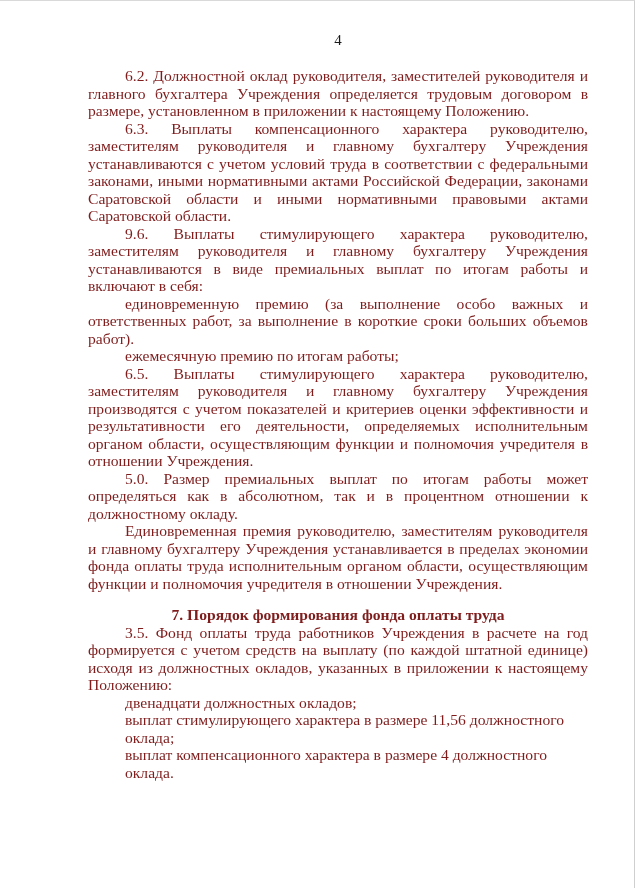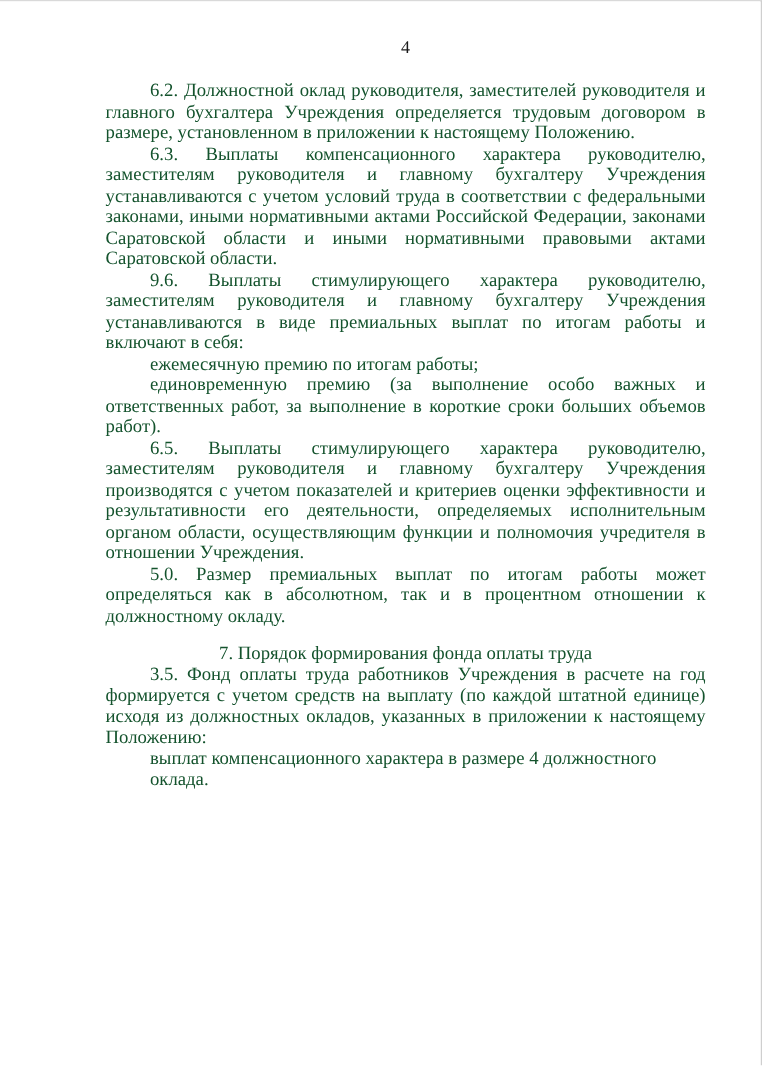--- a/index.html
+++ b/index.html
@@ -35,21 +35,21 @@
     color: #1a1a1a;
   }
   .content {
     position: absolute;
     left: 88px;
     top: 66px;
     width: 500px;
     font-family: "Liberation Serif", "DejaVu Serif", serif;
     font-size: 15.6px;
     line-height: 17.5px;
-    color: #14532d;
+    color: #7f1d1d;
   }
   .p {
     margin: 0;
     text-align: justify;
     text-indent: 37px;
   }
   .p.last-left {
     text-align-last: left;
   }
   .item {
@@ -58,37 +58,40 @@
     text-align: left;
   }
   .item.wrap {
     padding-left: 0;
     text-indent: 37px;
     text-align: justify;
   }
   .heading {
     margin: 14px 0 0 0;
     text-align: center;
-    font-weight: normal;
+    font-weight: bold;
     font-size: 15.6px;
   }
 </style>
 </head>
 <body>
 
 <div class="page">
   <div class="page-number">4</div>
 
   <div class="content">
     <p class="p last-left">6.2. Должностной оклад руководителя, заместителей руководителя и главного бухгалтера Учреждения определяется трудовым договором в размере, установленном в приложении к настоящему Положению.</p>
     <p class="p last-left">6.3. Выплаты компенсационного характера руководителю, заместителям руководителя и главному бухгалтеру Учреждения устанавливаются с учетом условий труда в соответствии с федеральными законами, иными нормативными актами Российской Федерации, законами Саратовской области и иными нормативными правовыми актами Саратовской области.</p>
     <p class="p last-left">9.6. Выплаты стимулирующего характера руководителю, заместителям руководителя и главному бухгалтеру Учреждения устанавливаются в виде премиальных выплат по итогам работы и включают в себя:</p>
+    <p class="item wrap last-left p">единовременную премию (за выполнение особо важных и ответственных работ, за выполнение в короткие сроки больших объемов работ).</p>
     <p class="item">ежемесячную премию по итогам работы;</p>
-    <p class="item wrap last-left p">единовременную премию (за выполнение особо важных и ответственных работ, за выполнение в короткие сроки больших объемов работ).</p>
     <p class="p last-left">6.5. Выплаты стимулирующего характера руководителю, заместителям руководителя и главному бухгалтеру Учреждения производятся с учетом показателей и критериев оценки эффективности и результативности его деятельности, определяемых исполнительным органом области, осуществляющим функции и полномочия учредителя в отношении Учреждения.</p>
     <p class="p last-left">5.0. Размер премиальных выплат по итогам работы может определяться как в абсолютном, так и в процентном отношении к должностному окладу.</p>
+    <p class="p last-left">Единовременная премия руководителю, заместителям руководителя и главному бухгалтеру Учреждения устанавливается в пределах экономии фонда оплаты труда исполнительным органом области, осуществляющим функции и полномочия учредителя в отношении Учреждения.</p>
 
     <h2 class="heading">7. Порядок формирования фонда оплаты труда</h2>
 
     <p class="p last-left">3.5. Фонд оплаты труда работников Учреждения в расчете на год формируется с учетом средств на выплату (по каждой штатной единице) исходя из должностных окладов, указанных в приложении к настоящему Положению:</p>
+    <p class="item">двенадцати должностных окладов;</p>
+    <p class="item">выплат стимулирующего характера в размере 11,56 должностного оклада;</p>
     <p class="item">выплат компенсационного характера в размере 4 должностного оклада.</p>
   </div>
 </div>
 
 </body></html>

